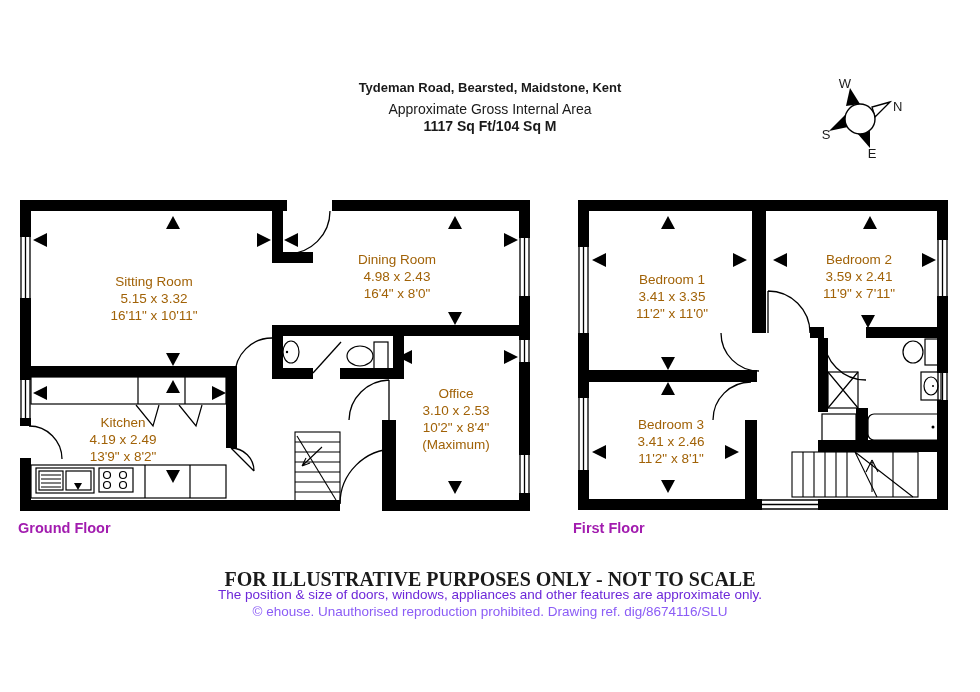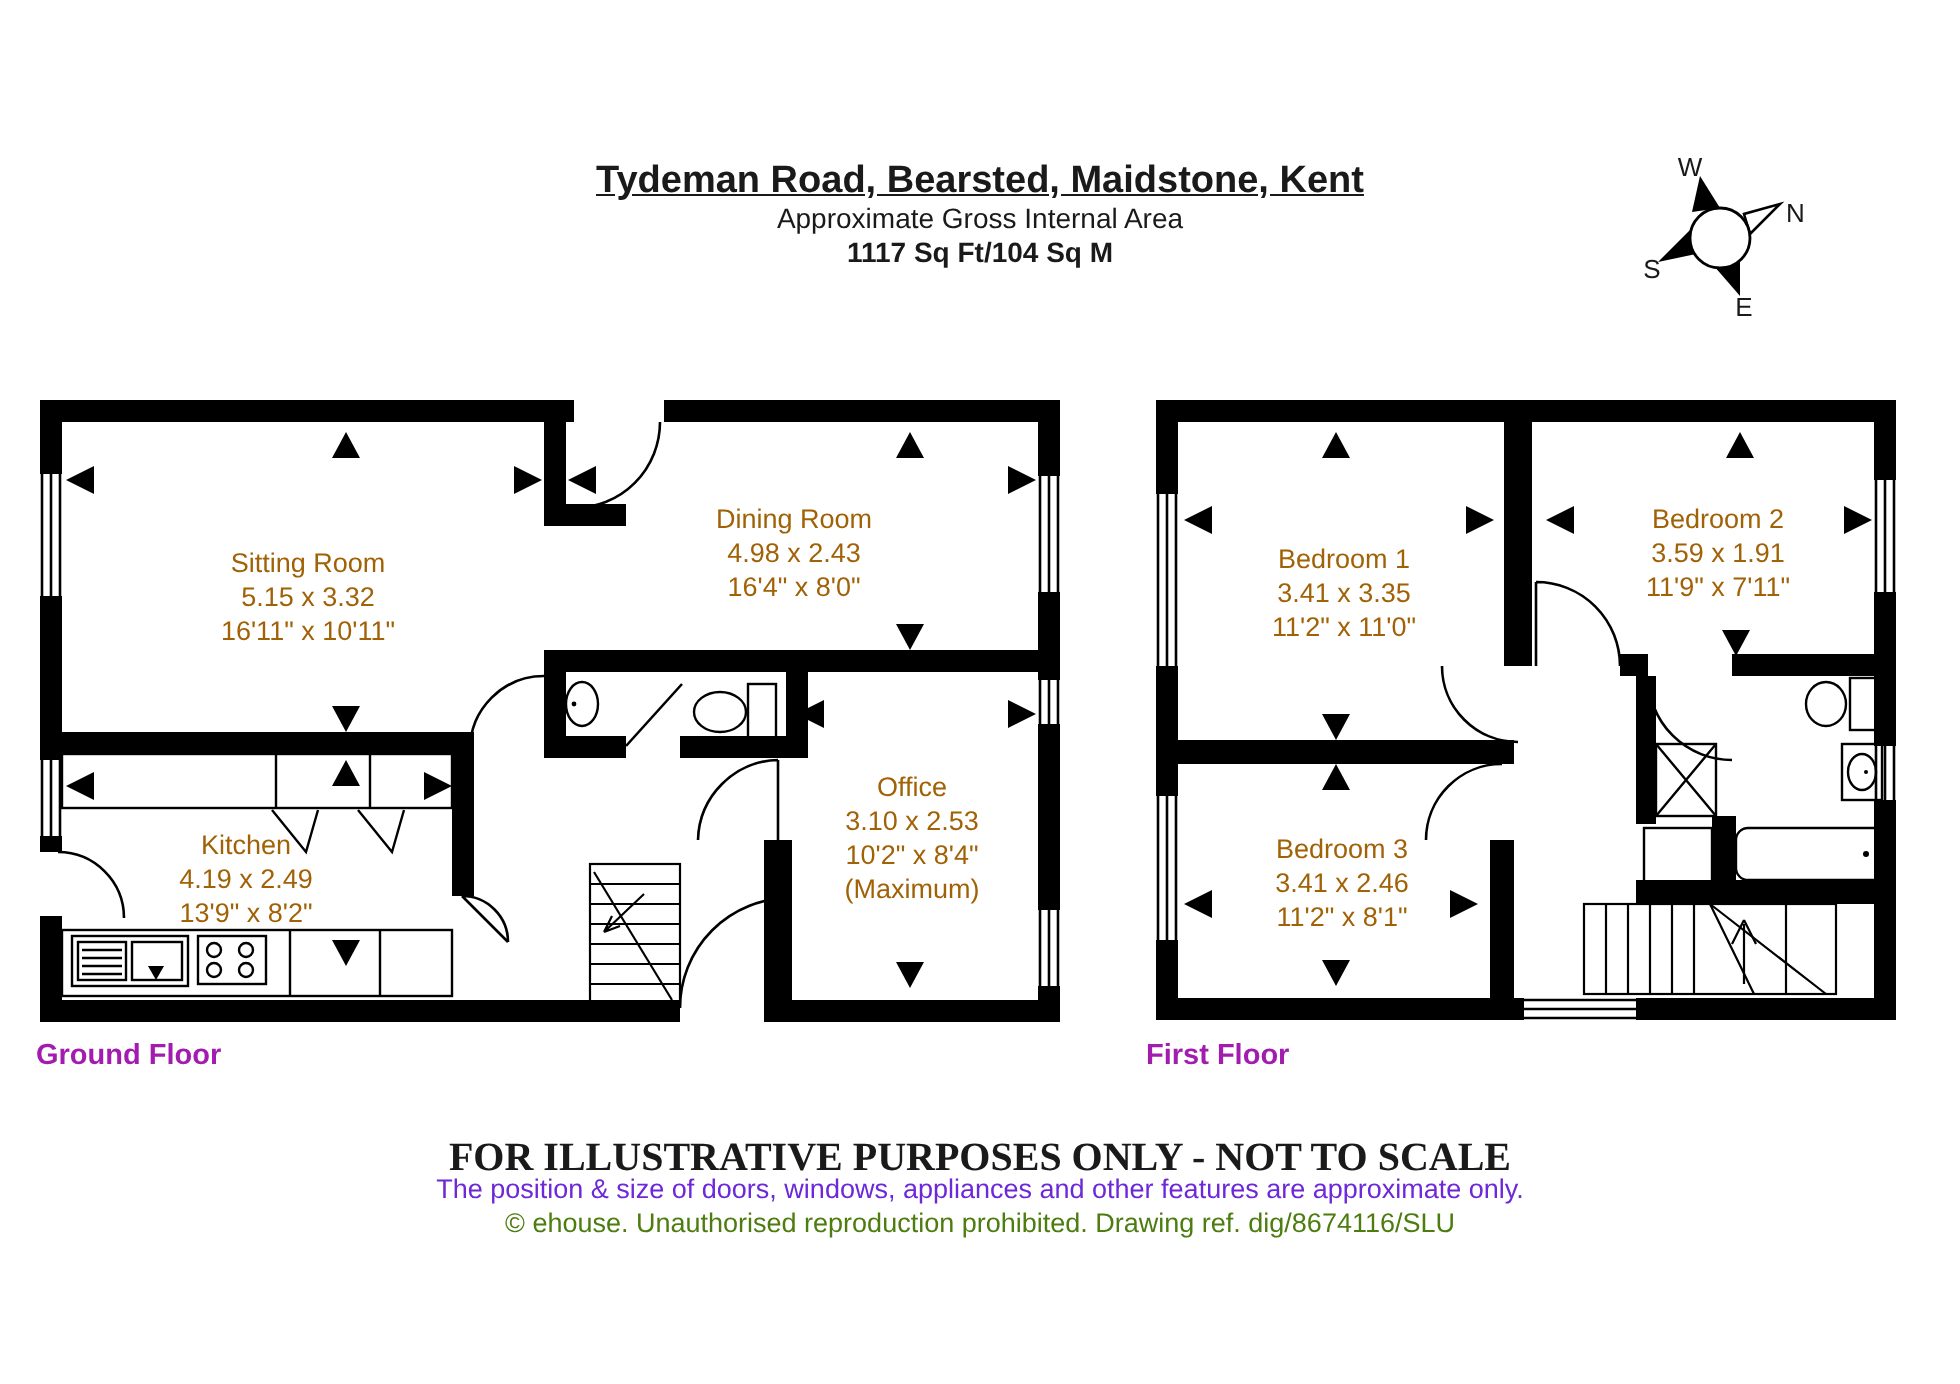--- a/index.html
+++ b/index.html
@@ -2,32 +2,32 @@
 <html><head>
 <meta charset="utf-8">
 <style>
   * { margin:0; padding:0; box-sizing:border-box; }
   html,body { background:#ffffff; }
   body {
     width:980px; height:692px; position:relative; overflow:hidden;
     font-family:"Liberation Sans","DejaVu Sans",sans-serif; color:#1a1a1a;
   }
   .center-text { position:absolute; left:0; width:980px; text-align:center; }
-  .hdr-title   { top:80px;  font-size:19px; font-weight:bold;text-decoration:underline; }
+  .hdr-title   { top:80px;  font-size:13px; font-weight:bold; }
   .hdr-sub     { top:101px; font-size:14px;   font-weight:normal; }
   .hdr-area    { top:118px; font-size:14px;   font-weight:bold; }
   .plan { position:absolute; }
   .room-label {
     position:absolute; transform:translateX(-50%); text-align:center;
     font-size:13.5px; line-height:17px; color:#a16207; white-space:nowrap;
   }
   .floor-label { position:absolute; font-weight:bold; font-size:14.5px; color:#a21caf; }
   .ft-line1 { top:568px; font-size:20px; font-weight:bold;font-family:Liberation Serif, serif; }
   .ft-line2 { top:587px; font-size:13.5px; color:#6d28d9; }
-  .ft-line3 { top:604px; font-size:13.5px; color:#4d7c0f; }
+  .ft-line3 { top:604px; font-size:13.5px; color:#8b5cf6; }
   svg text { font-family:"Liberation Sans","DejaVu Sans",sans-serif; font-size:13px; fill:#1a1a1a; }
 </style>
 </head>
 <body>
 
 <div class="center-text hdr-title">Tydeman Road, Bearsted, Maidstone, Kent</div>
 <div class="center-text hdr-sub">Approximate Gross Internal Area</div>
 <div class="center-text hdr-area">1117 Sq Ft/104 Sq M</div>
 
 <svg class="plan" style="left:805px;top:55px;width:130px;height:115px" viewBox="805 55 130 115">
@@ -238,21 +238,21 @@
   <div>(Maximum)</div>
 </div>
 
 <div class="room-label" style="left:672px;top:271px">
   <div>Bedroom 1</div>
   <div>3.41 x 3.35</div>
   <div>11'2" x 11'0"</div>
 </div>
 <div class="room-label" style="left:859px;top:251px">
   <div>Bedroom 2</div>
-  <div>3.59 x 1.91</div>
+  <div>3.59 x 2.41</div>
   <div>11'9" x 7'11"</div>
 </div>
 <div class="room-label" style="left:671px;top:416px">
   <div>Bedroom 3</div>
   <div>3.41 x 2.46</div>
   <div>11'2" x 8'1"</div>
 </div>
 
 <div class="floor-label" style="left:18px;top:520px">Ground Floor</div>
 <div class="floor-label" style="left:573px;top:520px">First Floor</div>

